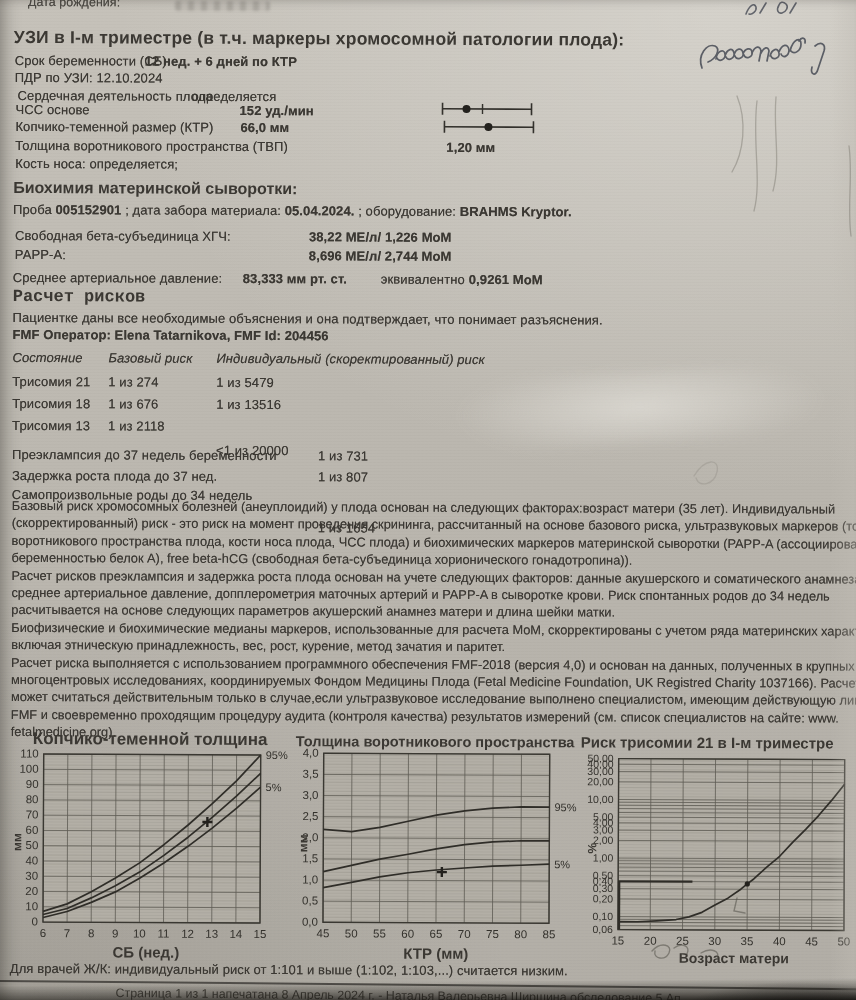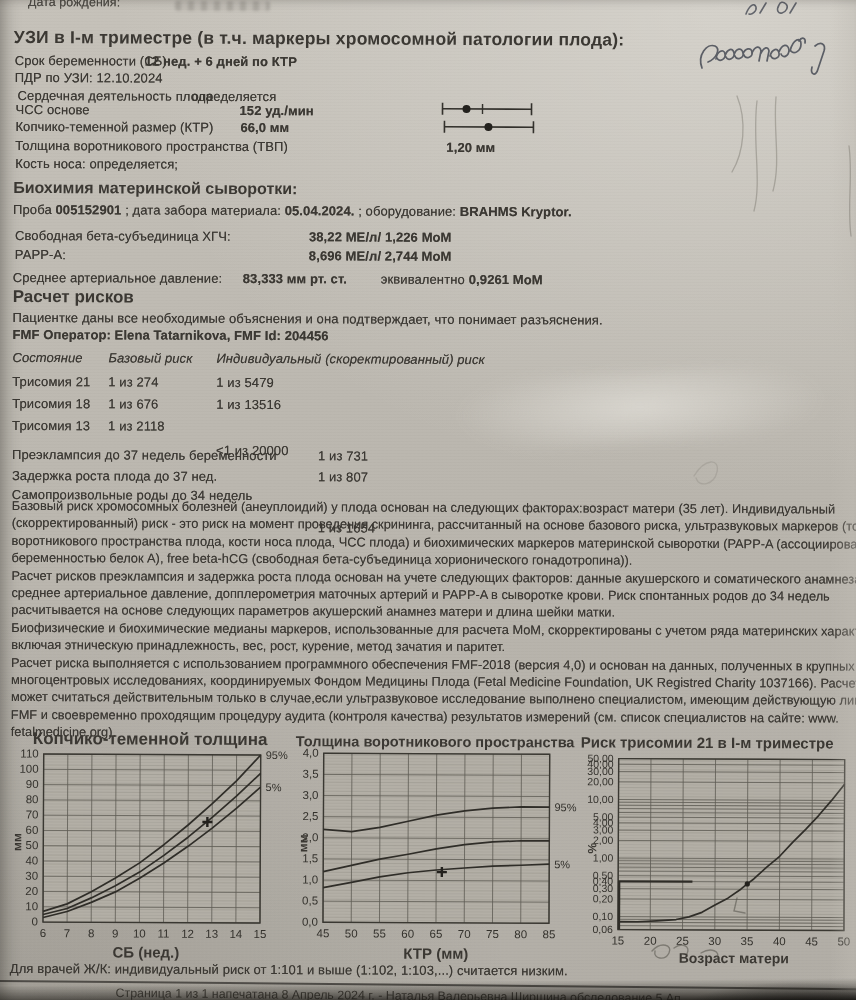--- a/index.html
+++ b/index.html
@@ -18,21 +18,21 @@
                      repeating-linear-gradient(90deg, rgba(255,255,255,.02) 0 1px, transparent 1px 4px);}
   .crease{position:absolute;left:420px;top:372px;width:440px;height:70px;z-index:1;
     background:radial-gradient(60% 100% at 50% 50%, rgba(238,236,230,.55), transparent 70%);
     filter:blur(6px);transform:rotate(-3deg);}
   .content{position:absolute;inset:0;z-index:2;transform:rotate(0.25deg);transform-origin:30% 0;}
   .abs{position:absolute;white-space:nowrap;}
   .t{font-size:13px;letter-spacing:.1px;text-shadow:0 0 .5px rgba(59,56,51,.75);}
   .b{font-weight:700;}
   .h1{font-size:17.5px;font-weight:700;letter-spacing:.2px;}
   .h2{font-size:16px;font-weight:700;}
-  .h3{font-size:17px;font-weight:700;}
+  .h3{font-size:17px;font-weight:700;font-family:Liberation Mono, monospace;}
   .small{font-size:12.4px;}
   .ital{font-style:italic;}
   .notes{position:absolute;left:14px;top:498px;width:920px;}
   .nline{white-space:nowrap;font-size:12.8px;line-height:17.4px;text-shadow:0 0 .5px rgba(59,56,51,.7);}
   .chart-title{font-weight:700;}
   .ylab{position:absolute;font-size:12px;font-weight:700;transform:rotate(-90deg);transform-origin:left top;}
   .xlab{position:absolute;font-size:15px;font-weight:600;text-align:center;}
   .chartsvg{position:absolute;overflow:visible;}
   svg text{font-family:"Liberation Sans",sans-serif;}
   .smudge{position:absolute;left:175px;top:1px;width:95px;height:10px;opacity:.45;border-radius:3px;

